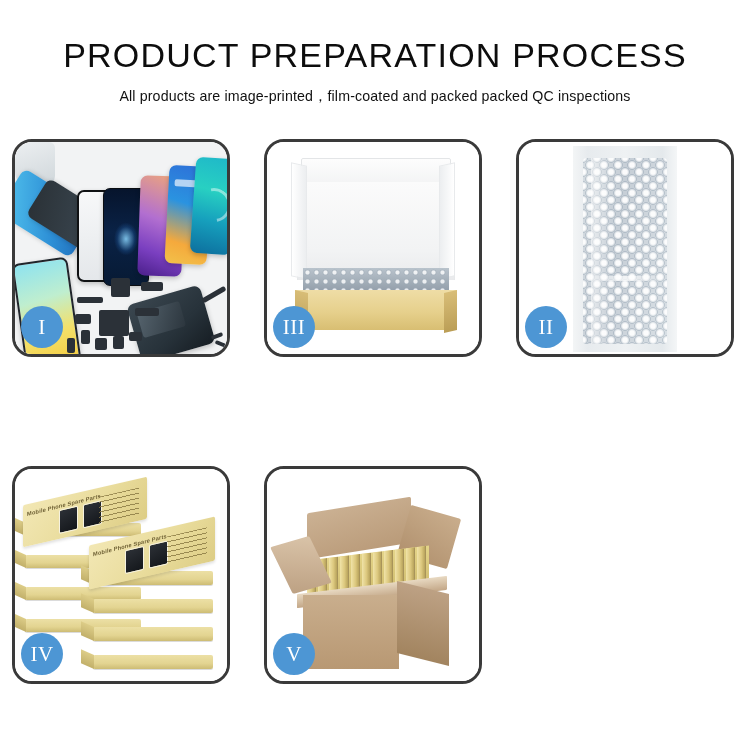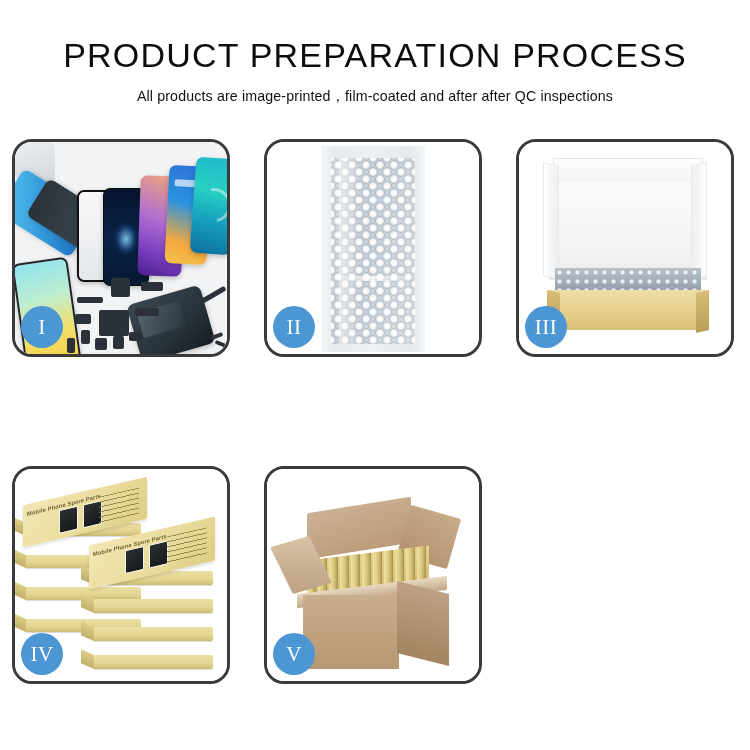--- a/index.html
+++ b/index.html
@@ -348,21 +348,21 @@
     transform: rotate(-14deg); border-radius: 2px;
   }
 </style>
 </head>
 <body>
 
 <div class="page">
 
   <div class="header">
     <div class="title">PRODUCT PREPARATION PROCESS</div>
-    <div class="subtitle">All products are image-printed，film-coated and after after QC inspections</div>
+    <div class="subtitle">All products are image-printed，film-coated and packed packed QC inspections</div>
   </div>
 
   <div class="grid">
 
     <div class="panel">
       <div class="scene p1">
         <div class="phone ph-a"></div>
         <div class="phone ph-a2"></div>
         <div class="phone ph-b"></div>
         <div class="phone ph-c"></div>
@@ -389,41 +389,41 @@
         <div class="part pt-c6"></div>
         <div class="pt-hand"></div>
         <div class="part pt-tweez"></div>
         <div class="part pt-scr1"></div>
         <div class="part pt-scr2"></div>
       </div>
       <div class="badge">I</div>
     </div>
 
     <div class="panel">
+      <div class="scene p3">
+        <div class="lid-back"></div>
+        <div class="inner-back"></div>
+        <div class="wing-l"></div>
+        <div class="wing-r"></div>
+        <div class="bubble-layer"></div>
+        <div class="front"></div>
+      </div>
+      <div class="badge">III</div>
+    </div>
+
+    <div class="panel">
       <div class="scene p2">
         <div class="sheet"></div>
         <div class="pouch">
           <div class="bubbles"></div>
           <div class="seam"></div>
           <div class="gloss"></div>
         </div>
       </div>
       <div class="badge">II</div>
-    </div>
-
-    <div class="panel">
-      <div class="scene p3">
-        <div class="lid-back"></div>
-        <div class="inner-back"></div>
-        <div class="wing-l"></div>
-        <div class="wing-r"></div>
-        <div class="bubble-layer"></div>
-        <div class="front"></div>
-      </div>
-      <div class="badge">III</div>
     </div>
 
     <div class="panel">
       <div class="scene p4">
         <div class="stack">
           <div class="bx r4">
               <span class="side"></span>
             </div>
           <div class="bx r3">
               <span class="side"></span>

